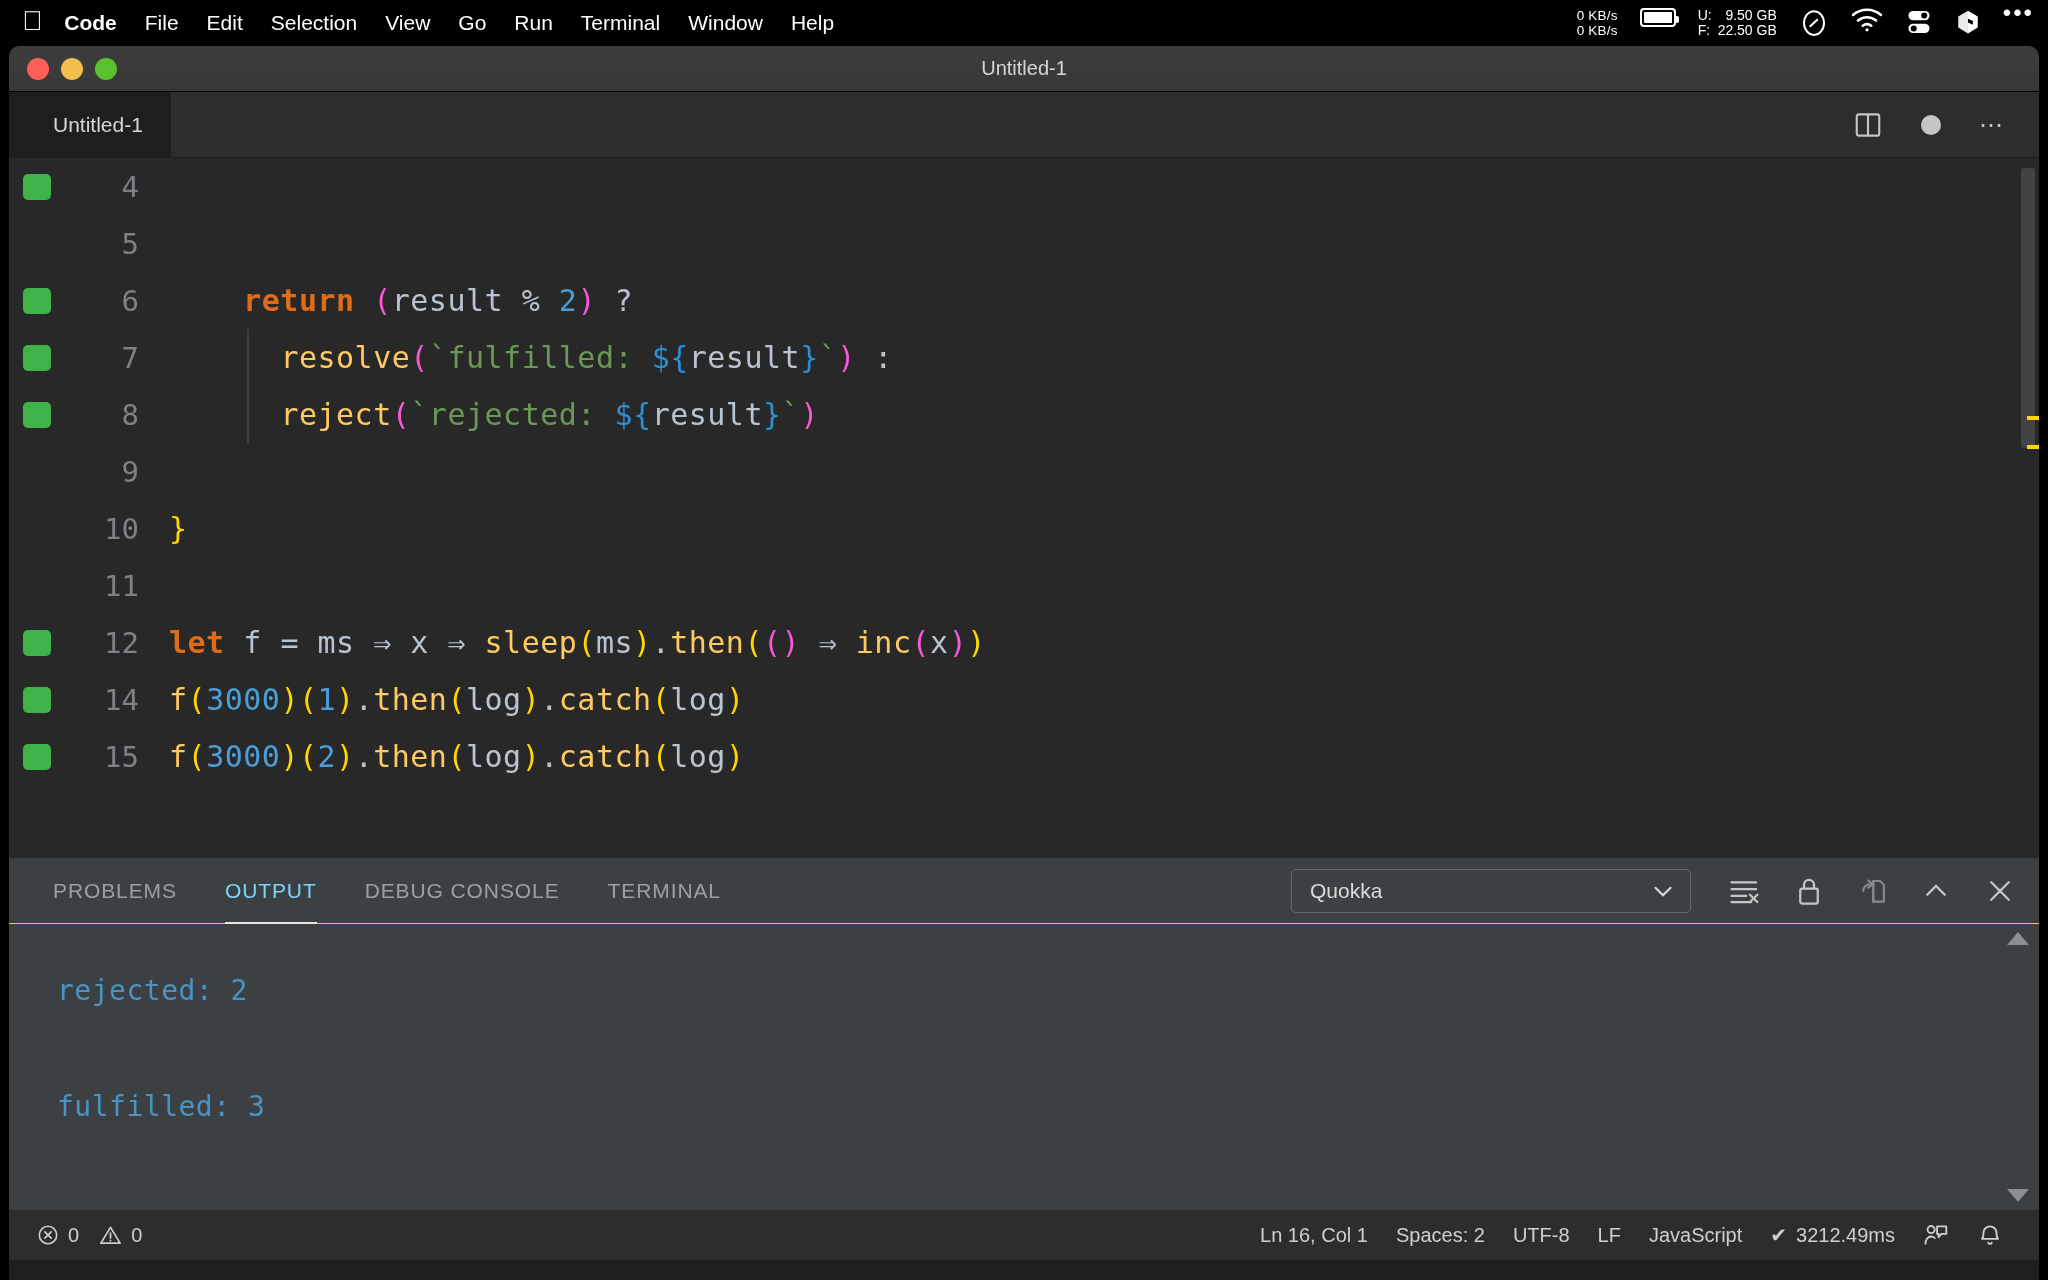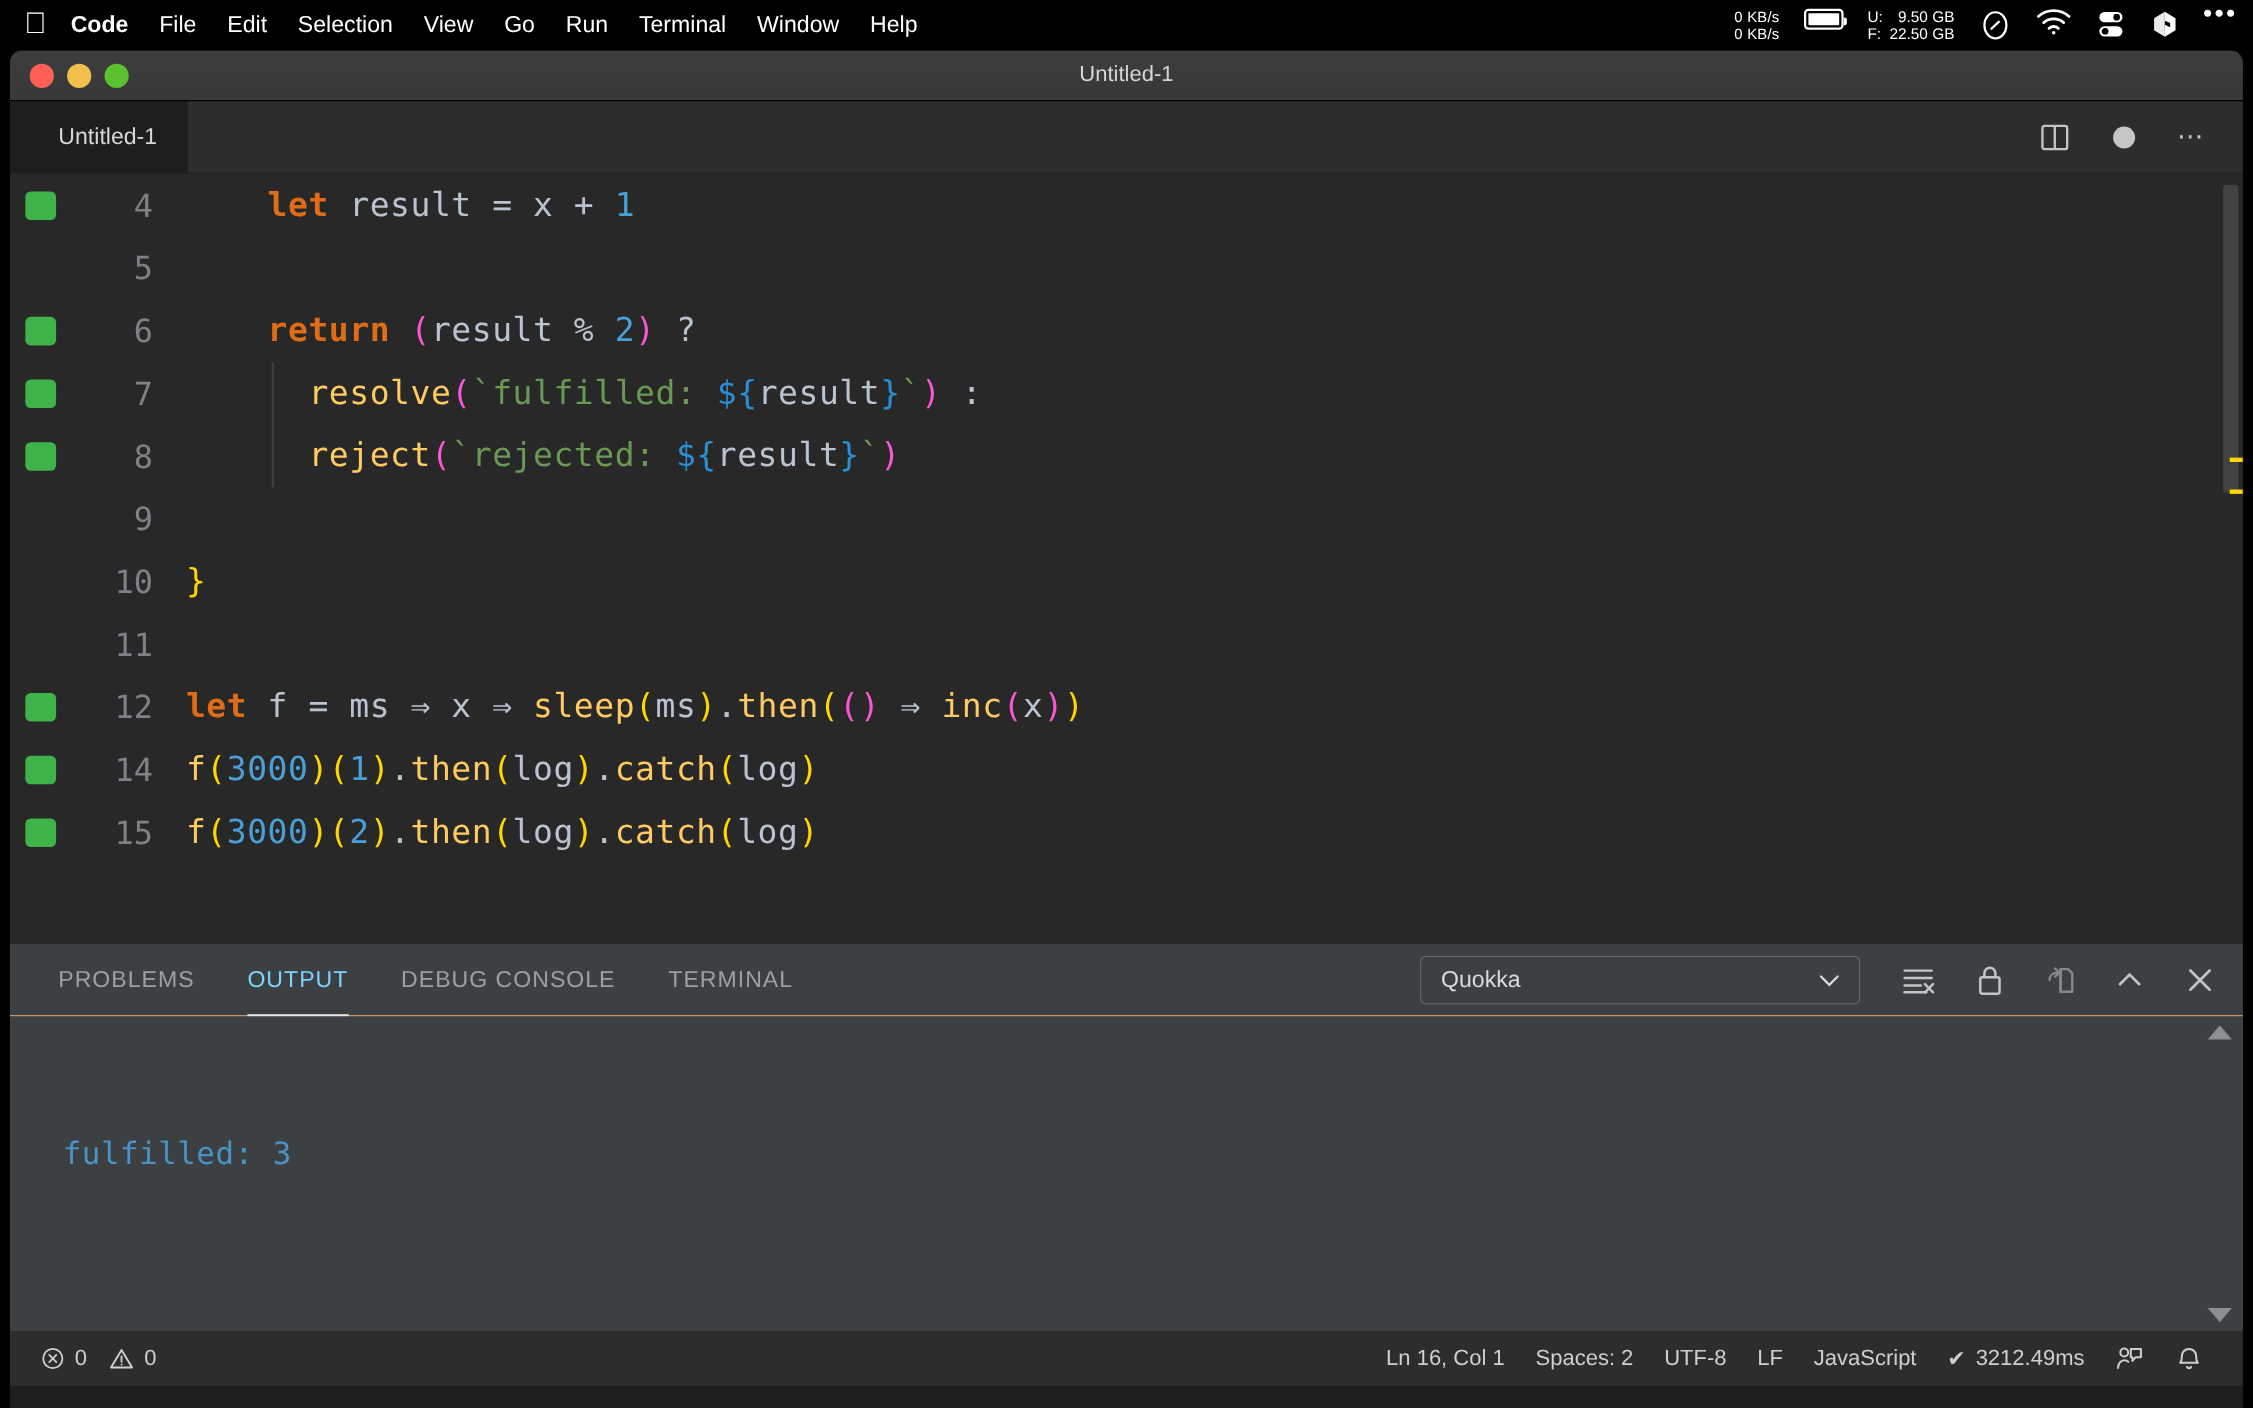--- a/index.html
+++ b/index.html
@@ -249,21 +249,20 @@
       <span class="dirty-dot"></span>
       <span class="ic dots3">⋯</span>
     </div>
   </div>
 
   <div id="editor">
     <div id="editor-lines">
         <div class="eline">
           <span class="cov" style="background: rgb(63, 178, 74);"></span>
           <span class="lnum">4</span>
-          <span class="code"><span class="punct">    </span><span class="kw">let</span><span class="punct"> </span><span class="var">result</span><span class="punct"> </span><span class="op">=</span><span class="punct"> </span><span class="var">x</span><span class="punct"> </span><span class="op">+</span><span class="punct"> </span><span class="num">1</span></span>
         </div>
         <div class="eline">
           <span class="lnum">5</span>
           <span class="code"></span>
         </div>
         <div class="eline">
           <span class="cov" style="background: rgb(63, 178, 74);"></span>
           <span class="lnum">6</span>
           <span class="code"><span class="punct">    </span><span class="kw">return</span><span class="punct"> </span><span class="br2">(</span><span class="var">result</span><span class="punct"> </span><span class="op">%</span><span class="punct"> </span><span class="num">2</span><span class="br2">)</span><span class="punct"> ?</span></span>
         </div>
@@ -362,20 +361,21 @@
         <span class="ic">
           <svg width="30" height="30" viewBox="0 0 24 24" fill="none" stroke="#c5c5c5" stroke-width="1.9" stroke-linecap="round">
             <line x1="5" y1="5" x2="19" y2="19"></line>
               <line x1="19" y1="5" x2="5" y2="19"></line>
           </svg>
         </span>
       </div>
     </div>
     <div id="output-body">
       <div id="output-lines">
+          <div class="oline">rejected: 2</div>
           <div class="oline gap"></div>
           <div class="oline">fulfilled: 3</div>
         </div>
       <div id="out-scroll-top"></div>
       <div id="out-scroll-bot"></div>
     </div>
   </div>
 
   <div id="statusbar">
     <div class="sb-item">

